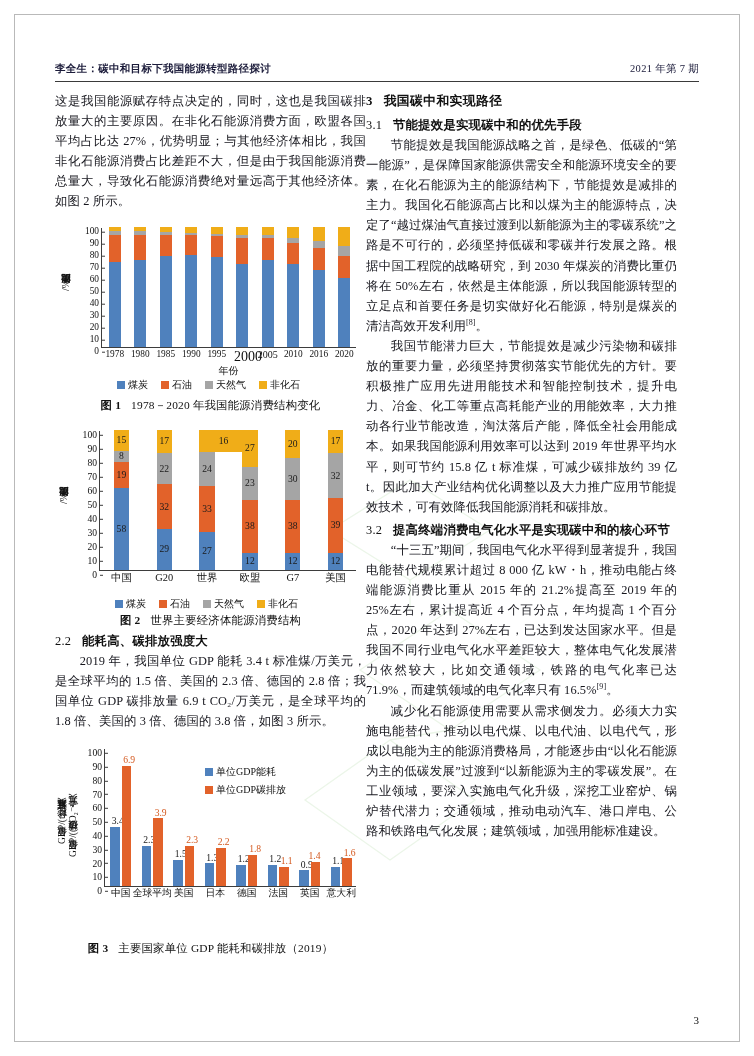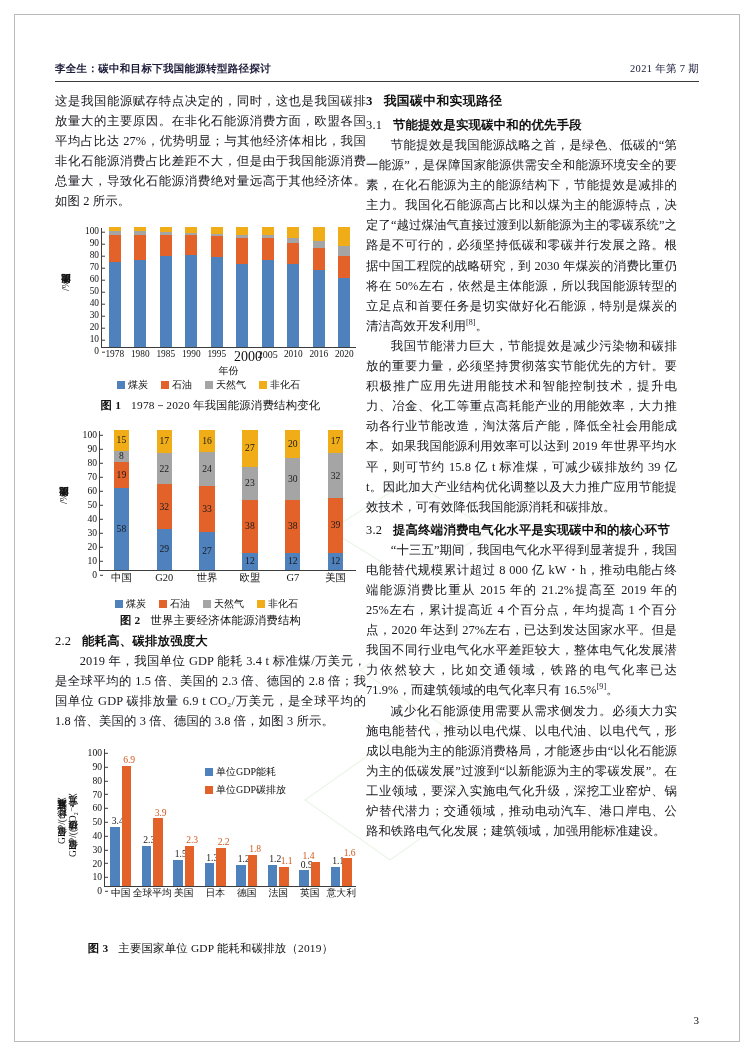--- a/index.html
+++ b/index.html
@@ -396,21 +396,21 @@
                 <div class="bar-slot" style="left: 99.3733px; width: 15.42px;">
                   <div class="seg" style="background: rgb(79, 129, 189); height: 37.8px;">
                     <span class="lbl">27</span>
                   </div>
                   <div class="seg" style="background: rgb(226, 98, 42); height: 46.2px;">
                     <span class="lbl">33</span>
                   </div>
                   <div class="seg" style="background: rgb(165, 165, 165); height: 33.6px;">
                     <span class="lbl">24</span>
                   </div>
-                  <div class="seg" style="background: rgb(240, 173, 24); height: 22.4px;">
+                  <div class="seg" style="background: rgb(240, 173, 24); height: 22.4px; padding-left: 33px;">
                     <span class="lbl">16</span>
                   </div>
                 </div>
                 <div class="xtick" style="left: 107.083px; font-size: 10.4px;">世界</div>
                 <div class="bar-slot" style="left: 142.207px; width: 15.42px;">
                   <div class="seg" style="background: rgb(79, 129, 189); height: 16.8px;">
                     <span class="lbl">12</span>
                   </div>
                   <div class="seg" style="background: rgb(226, 98, 42); height: 53.2px;">
                     <span class="lbl">38</span>
@@ -525,21 +525,21 @@
                 <div class="vlabel-top orange" style="position: absolute; left: 138.695px; width: 17.45px; bottom: 32.2984px;">1.8</div>
                 <div class="xtick" style="left: 141.75px; font-size: 9.8px;">德国</div>
                 <div style="position: absolute; bottom: 0px; left: 162.855px; width: 9.45px; height: 20.8656px; background: rgb(79, 129, 189);"></div>
                 <div class="vlabel-top blue" style="position: absolute; left: 158.855px; width: 17.45px; bottom: 21.8656px;">1.2</div>
                 <div style="position: absolute; bottom: 0px; left: 174.195px; width: 9.45px; height: 19.1268px; background: rgb(226, 98, 42);"></div>
                 <div class="vlabel-top orange" style="position: absolute; left: 170.195px; width: 17.45px; bottom: 20.1268px;">1.1</div>
                 <div class="xtick" style="left: 173.25px; font-size: 9.8px;">法国</div>
                 <div style="position: absolute; bottom: 0px; left: 194.355px; width: 9.45px; height: 15.6492px; background: rgb(79, 129, 189);"></div>
                 <div class="vlabel-top blue" style="position: absolute; left: 190.355px; width: 17.45px; bottom: 16.6492px;">0.9</div>
                 <div style="position: absolute; bottom: 0px; left: 205.695px; width: 9.45px; height: 24.3432px; background: rgb(226, 98, 42);"></div>
-                <div class="vlabel-top orange" style="position: absolute; left: 192px; width: 17.45px; bottom: 25.3432px;">1.4</div>
+                <div class="vlabel-top orange" style="position: absolute; left: 198px; width: 17.45px; bottom: 25.3432px;">1.4</div>
                 <div class="xtick" style="left: 204.75px; font-size: 9.8px;">英国</div>
                 <div style="position: absolute; bottom: 0px; left: 225.855px; width: 9.45px; height: 19.1268px; background: rgb(79, 129, 189);"></div>
                 <div class="vlabel-top blue" style="position: absolute; left: 221.855px; width: 17.45px; bottom: 20.1268px;">1.1</div>
                 <div style="position: absolute; bottom: 0px; left: 237.195px; width: 9.45px; height: 27.8208px; background: rgb(226, 98, 42);"></div>
                 <div class="vlabel-top orange" style="position: absolute; left: 233.195px; width: 17.45px; bottom: 28.8208px;">1.6</div>
                 <div class="xtick" style="left: 236.25px; font-size: 9.8px;">意大利</div>
               </div>
             <div class="legend vert" id="legend-fig3" style="left:150px; top:28px;">
                 <div class="li">
                   <span class="sw" style="background: rgb(79, 129, 189);"></span>

